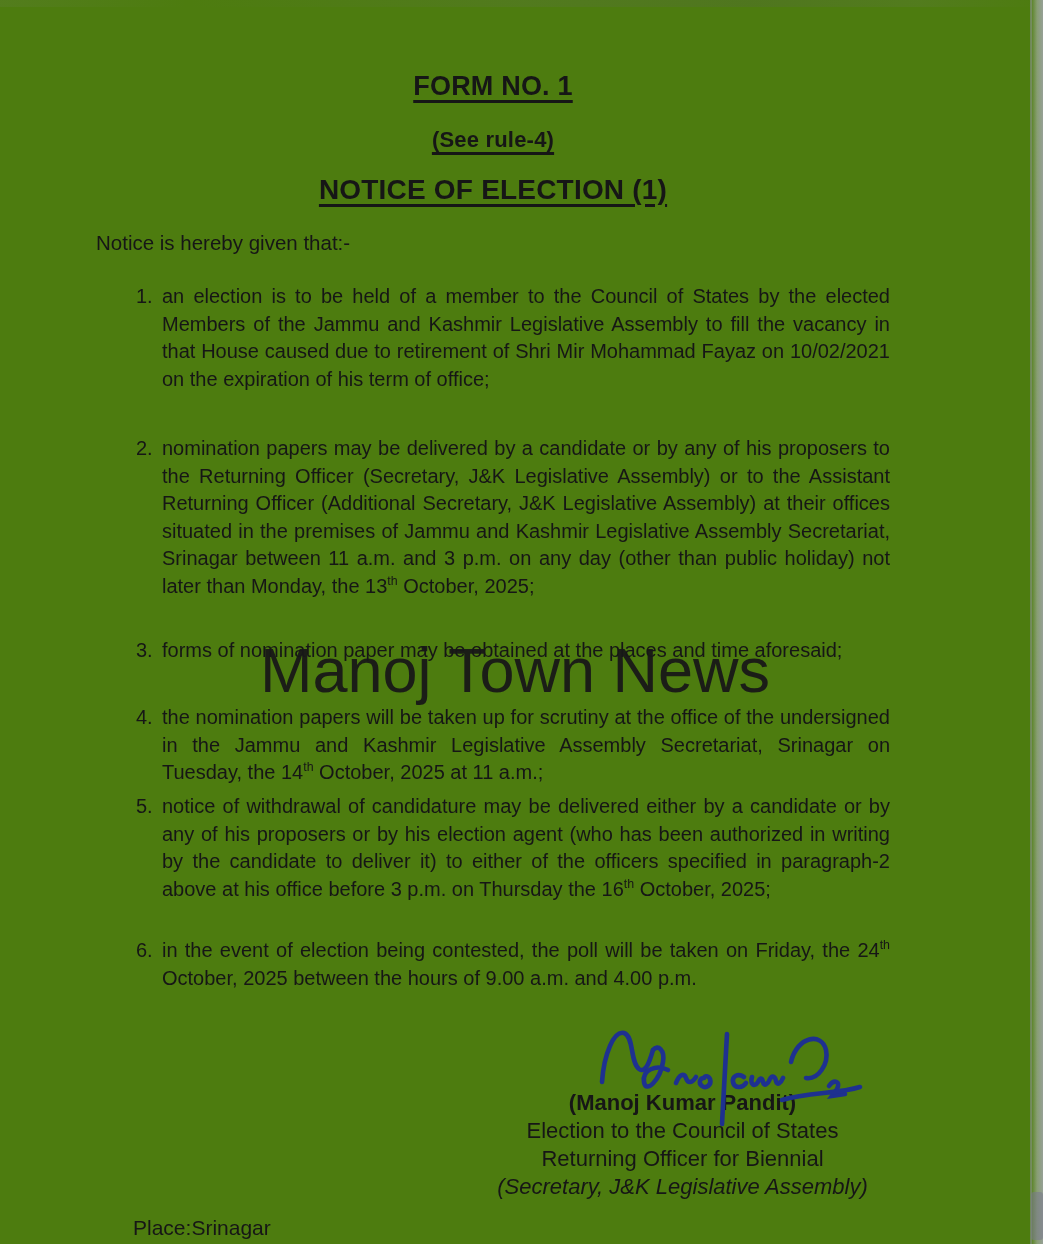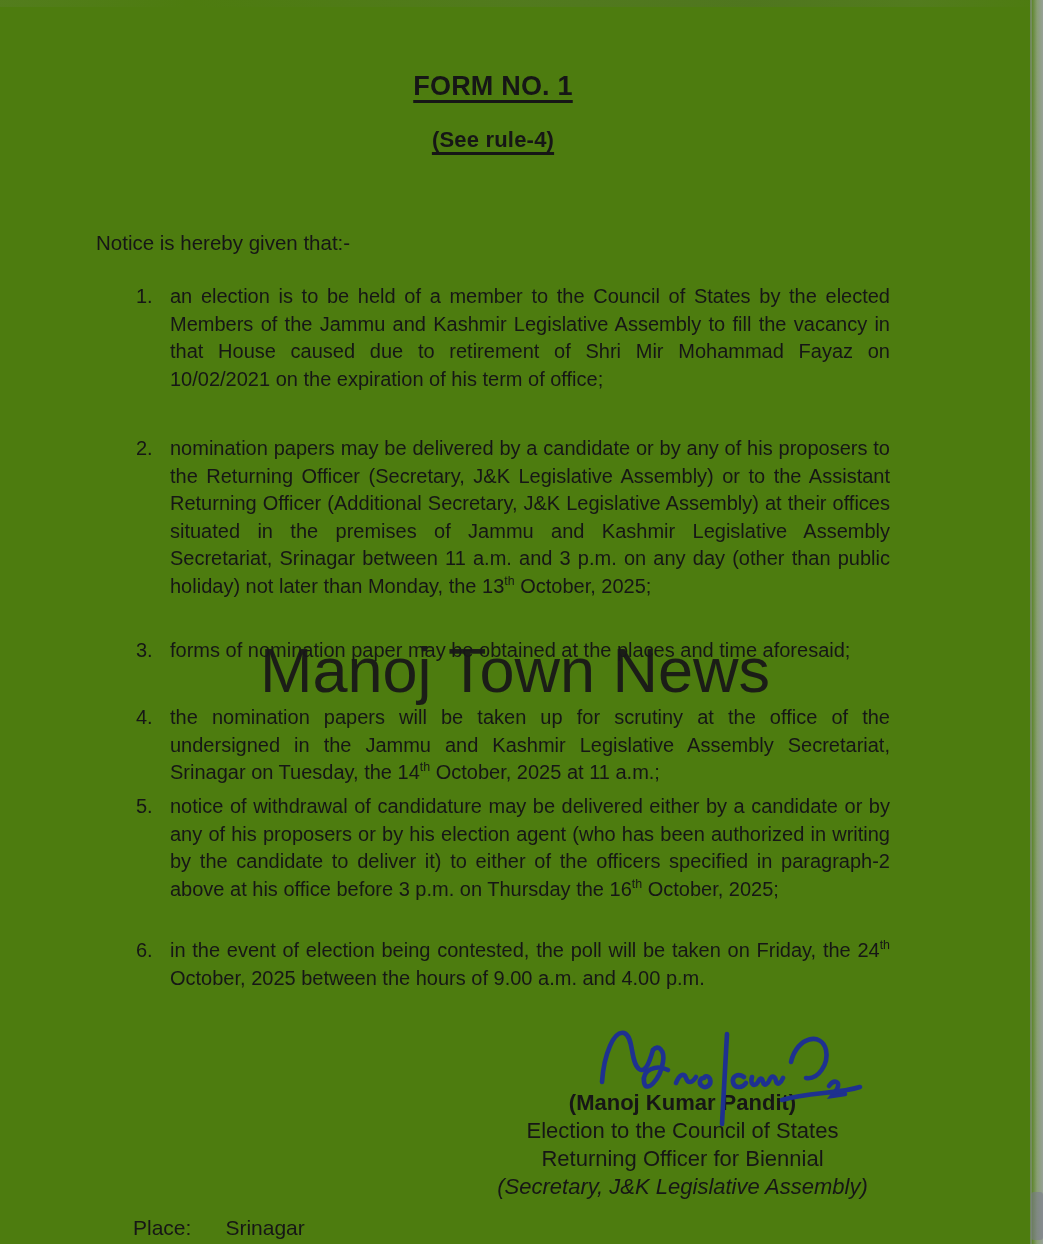--- a/index.html
+++ b/index.html
@@ -49,21 +49,21 @@
   
   .intro{
     position:absolute;left:96px;top:231px;font-size:20.5px;
   }
   
   .item{
     position:absolute;left:136px;width:754px;
     display:flex;font-size:20px;line-height:27.5px;
   }
   .item .num{flex:none;width:26px;}
-  .item .txt{flex:1;text-align:justify;margin-left:8px;}
+  .item .txt{flex:1;text-align:justify;}
   .item .txt sup{font-size:.62em;line-height:0;vertical-align:super;}
   #item-1{top:283px;}
   #item-2{top:435px;}
   #item-3{top:637px;}
   #item-4{top:704px;}
   #item-5{top:793px;}
   #item-6{top:937px;}
   
   .watermark{
     position:absolute;left:260px;top:633px;z-index:2;
@@ -74,38 +74,41 @@
   .sig-svg{position:absolute;left:586px;top:1020px;z-index:3;}
   .sig-block{
     position:absolute;left:450px;top:1089px;width:465px;
     text-align:center;font-size:22px;line-height:28px;
   }
   .sig-name{font-weight:bold;}
   .sig-italic{font-style:italic;}
   
   .place-row{
     position:absolute;left:133px;top:1216px;
-    display:flex;gap:34px;font-size:21px;
+    display:flex;font-size:21px;
   }
 </style>
 </head>
 <body>
 
 <div id="doc">
 
   <div class="top-smudge"></div>
   <div class="edge-right"></div>
   <div class="edge-right-line"></div>
   <div class="edge-blotch"></div>
 
   <div id="h-form" class="heading">
     <span class="underlined">FORM NO. 1</span>
   </div>
   <div id="h-rule" class="heading">
     <span class="underlined">(See rule-4)</span>
+  </div>
+  <div id="h-title" class="heading">
+    <span class="underlined">NOTICE OF ELECTION (1)</span>
   </div>
 
   <div class="intro">Notice is hereby given that:-</div>
 
   <div id="item-1" class="item">
     <span class="num">1.</span>
     <span class="txt">an election is to be held of a member to the Council of States by the elected Members of the Jammu and Kashmir Legislative Assembly to fill the vacancy in that House caused due to retirement of Shri Mir Mohammad Fayaz on 10/02/2021 on the expiration of his term of office;</span>
   </div>
   <div id="item-2" class="item">
     <span class="num">2.</span>

